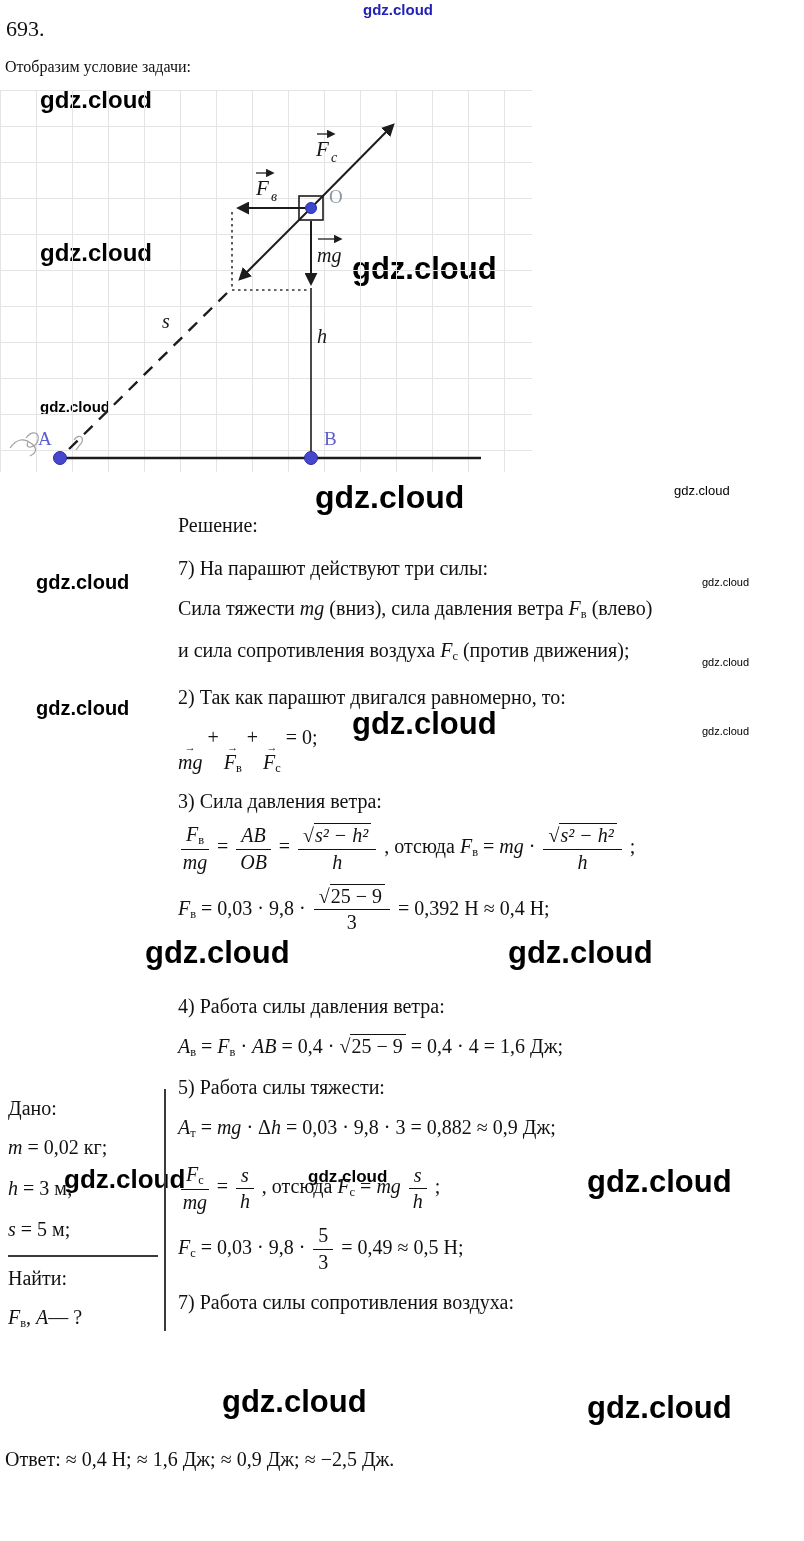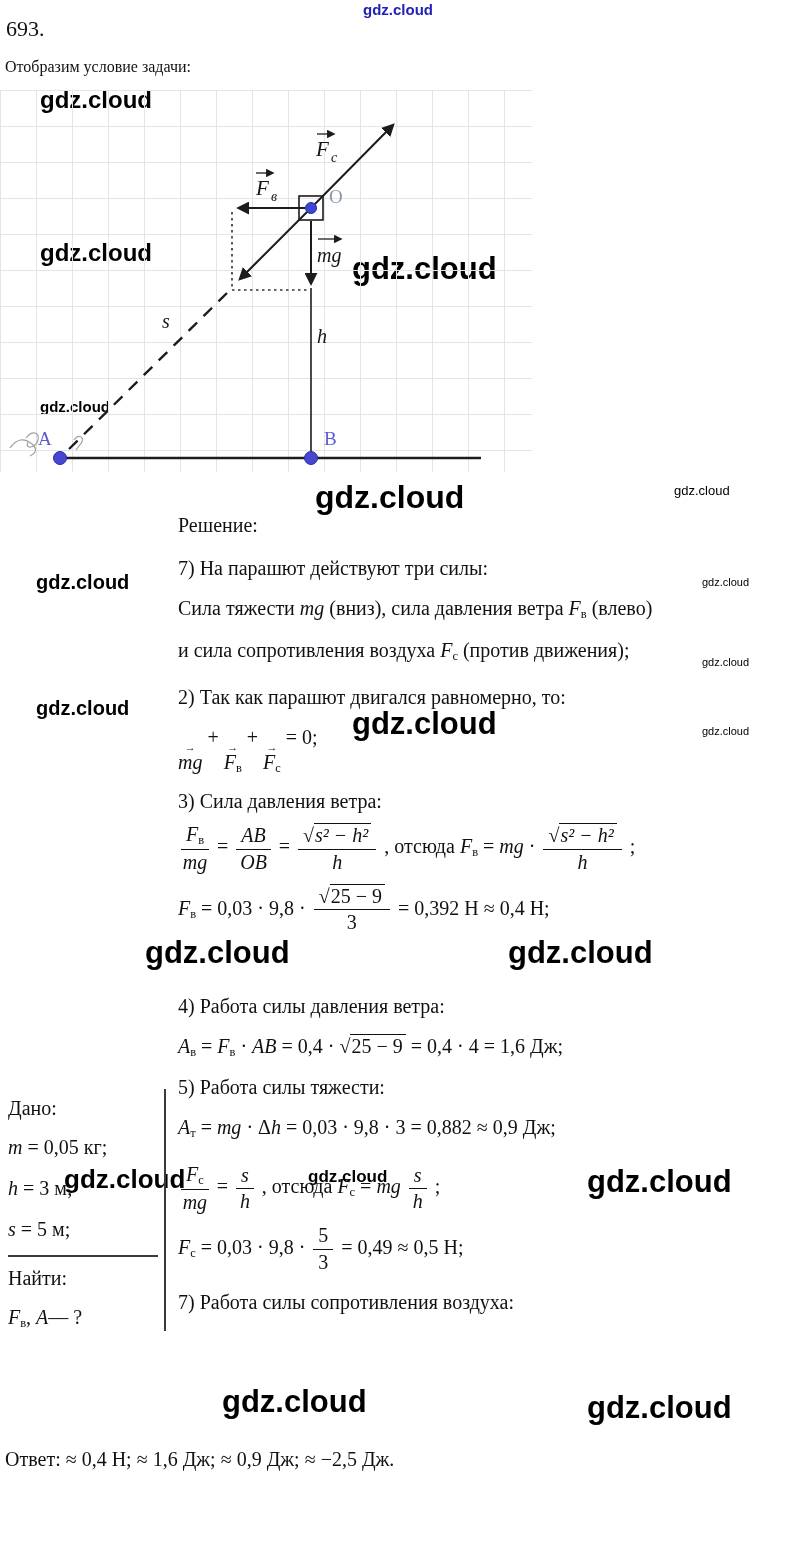--- a/index.html
+++ b/index.html
@@ -137,21 +137,21 @@
       <circle cx="311" cy="370" r="6.5" fill="#4646cf" stroke="#2a2ba6" stroke-width="1"></circle>
     </svg>
   </div>
 
   <div class="columns">
 
     <div class="given">
       <div class="given-top">
         <div class="g-title">Дано:</div>
         <div class="g-line">
-          <span class="var">m</span><span> = 0,05 кг;</span>
+          <span class="var">m</span><span> = 0,02 кг;</span>
         </div>
         <div class="g-line">
           <span class="var">h</span><span> = 3 м;</span>
         </div>
         <div class="g-line">
           <span class="var">s</span><span> = 5 м;</span>
         </div>
       </div>
       <div class="g-title">Найти:</div>
       <div class="g-line">

